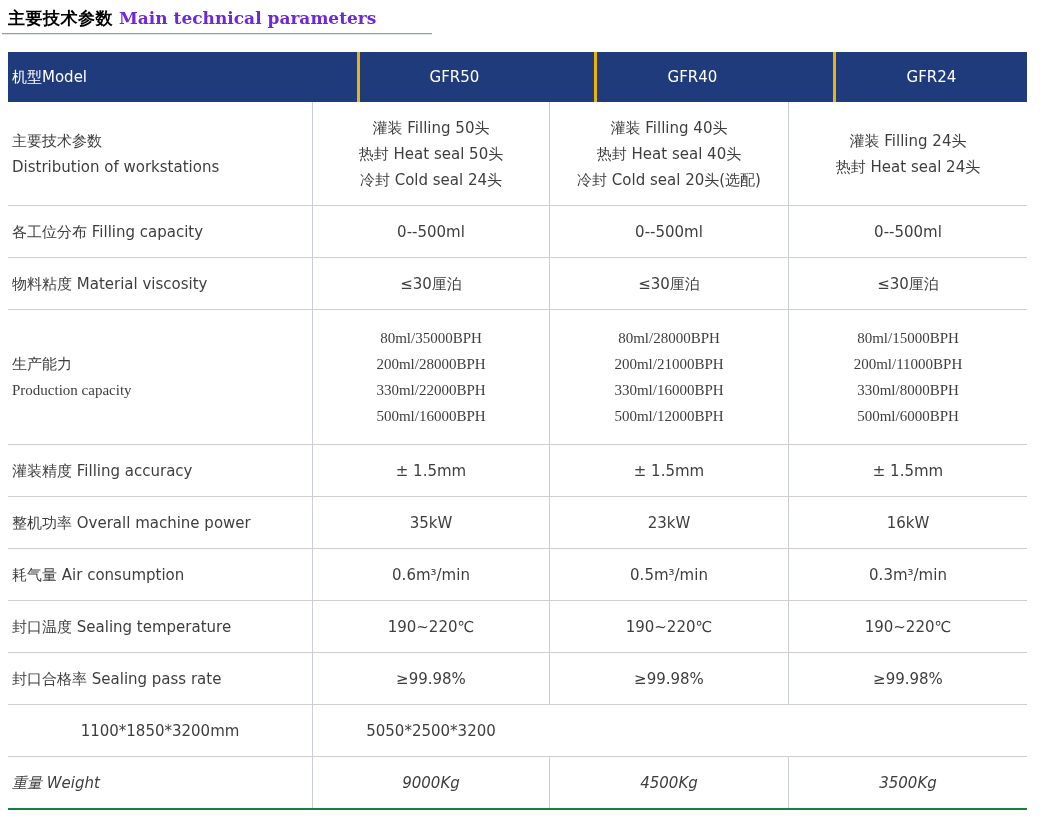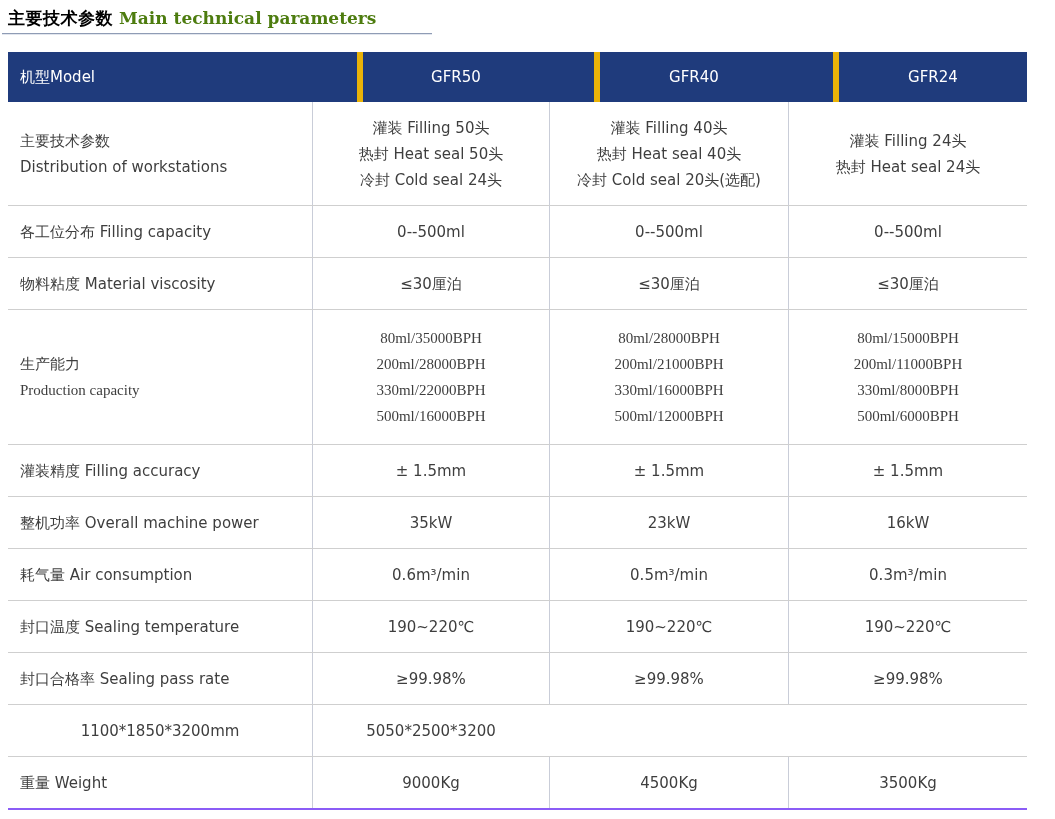--- a/index.html
+++ b/index.html
@@ -14,70 +14,70 @@
 
   
   .title-block { position: absolute; left: 8px; top: 7px; }
   .title-line1 { white-space: nowrap; }
   .title-zh {
     font-size: 17px; font-weight: 700; color: #000000;
     letter-spacing: 0.5px;
   }
   .title-en {
     font-family: "DejaVu Serif", "Liberation Serif", serif;
-    font-size: 17px; font-weight: 700; color: #4d7c0f;
+    font-size: 17px; font-weight: 700; color: #6d28d9;
     margin-left: 6px;
   }
   .title-underline {
     position: absolute; left: -6px; top: 26px;
     width: 430px; height: 2px;
     background: #8f9cb5;
     border-bottom: 1px solid #e2e6ee;
   }
 
   
   .spec-table {
     position: absolute; left: 8px; top: 52px; width: 1019px;
     color: #3e3e3e;
   }
   .trow {
     display: grid;
     grid-template-columns: 304px 237px 239px 239px;
     border-bottom: 1px solid #cfcfcf;
   }
-  .trow:last-child { border-bottom: 2px solid #8b5cf6; }
+  .trow:last-child { border-bottom: 2px solid #15803d; font-style: italic; }
   .cell {
     display: flex; align-items: center;
     font-size: 15px;
     line-height: 26px;
     white-space: pre-line;
     min-height: 51px;
   }
   .cell.label {
     justify-content: flex-start;
-    padding-left: 12px; padding-right: 10px;
+    padding-left: 4px; padding-right: 10px;
     text-align: left;
   }
   .cell.val {
     justify-content: center;
     text-align: center;
   }
   .cell + .cell { border-left: 1px solid #c9cdd8; }
 
   
   .thead {
     background: #1f3b7c;
     border-bottom: none;
   }
   .thead .cell {
     color: #ffffff;
     min-height: 50px;
     font-size: 15px;
   }
-  .thead .cell + .cell { border-left: 6px solid #eab308; margin-left: 45px; }
+  .thead .cell + .cell { border-left: 3px solid #eab308; margin-left: 45px; }
 
   
   .h103 .cell { min-height: 103px; }
   .h134 .cell { min-height: 134px; font-family: Liberation Serif, serif; }
 </style>
 </head>
 <body>
 
 <div class="page">
 

